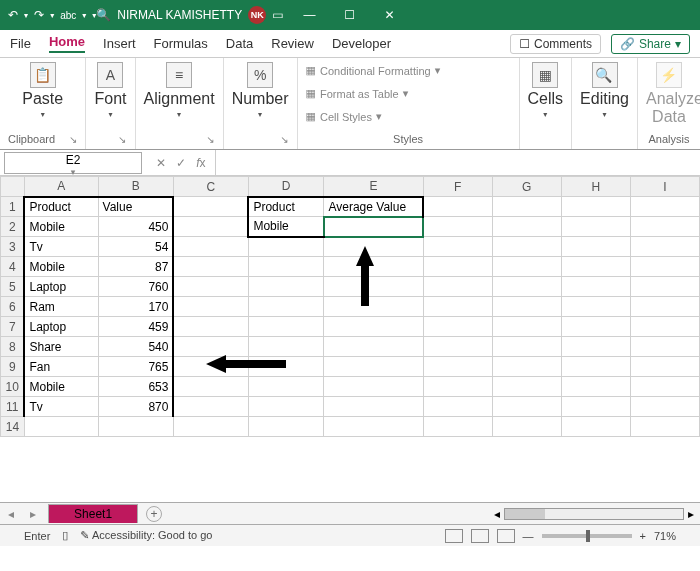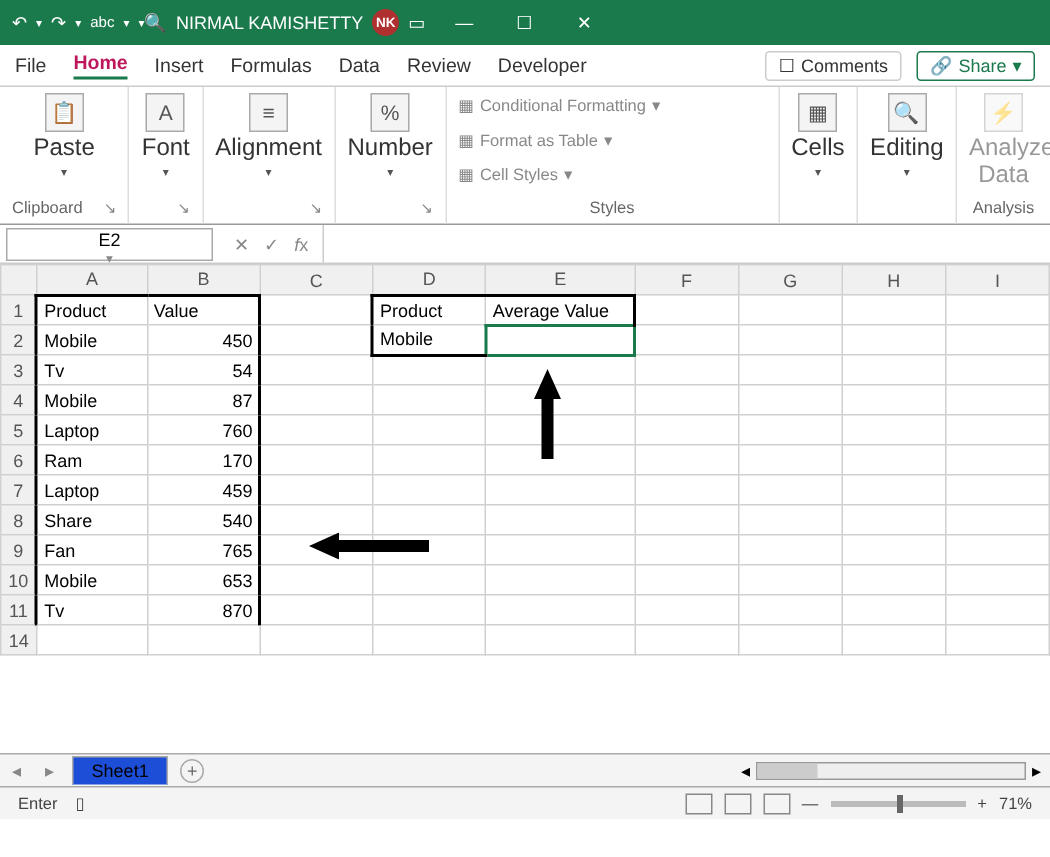--- a/index.html
+++ b/index.html
@@ -54,28 +54,28 @@
 .thickT { border-top: 2px solid #000 !important; }
 .thickB { border-bottom: 2px solid #000 !important; }
 .selcell { border: 2px solid #1a7a4c !important; }
 
 .arrowH { position: absolute; left: 206px; top: 179px; width: 80px; height: 18px; pointer-events: none; }
 .arrowV { position: absolute; left: 356px; top: 70px; width: 18px; height: 60px; pointer-events: none; }
 
 
 .sheettabs { height: 22px; border-top: 1px solid #aaa; display: flex; align-items: center; font-size: 12px; background: #f4f4f4; }
 .sheettabs .nav { padding: 0 8px; color: #888; }
-.sheettabs .tabitem { border: 1px solid #aaa; border-bottom: none; background: #1d4ed8; padding: 2px 12px; margin-left: 4px; }
+.sheettabs .tabitem { border: 1px solid #aaa; border-bottom: none; background: #be185d; padding: 2px 25px; margin-left: 4px; }
 .sheettabs .plus { border: 1px solid #aaa; border-radius: 50%; width: 16px; height: 16px; display: flex; align-items: center; justify-content: center; margin-left: 8px; color: #666; }
 .sheettabs .scroll { margin-left: auto; display: flex; align-items: center; gap: 4px; padding-right: 6px; }
 .sheettabs .scrollbar { width: 180px; height: 12px; border: 1px solid #999; background: #eee; position: relative; }
 .sheettabs .thumb { position: absolute; left: 0; top: 0; height: 10px; width: 40px; background: #ccc; }
 
 
-.status { height: 22px; background: #f4f4f4; border-top: 1px solid #aaa; display: flex; align-items: center; font-size: 11px; color: #444; padding: 0 12px; gap: 12px; }
+.status { height: 22px; background: #f4f4f4; border-top: 1px solid #aaa; display: flex; align-items: center; font-size: 11px; color: #444; padding: 0 24px; gap: 12px; }
 .status .right { margin-left: auto; display: flex; align-items: center; gap: 8px; }
 .status .viewbtn { width: 18px; height: 14px; border: 1px solid #888; }
 .status .zoomslider { width: 90px; height: 4px; background: #bbb; position: relative; }
 .status .zoomslider .knob { position: absolute; left: 44px; top: -4px; width: 4px; height: 12px; background: #666; }
 </style>
 </head>
 <body>
 
 <div class="titlebar">
   <div class="left">
@@ -371,20 +371,21 @@
     <div class="scrollbar">
         <div class="thumb"></div>
       </div>
     <span>▸</span>
   </div>
 </div>
 
 <div class="status">
   <span>Enter</span>
   <span>▯</span>
+  <span>✎ <span>Accessibility: Good to go</span></span>
   <div class="right">
     <span class="viewbtn"></span>
     <span class="viewbtn"></span>
     <span class="viewbtn"></span>
     <span>—</span>
     <div class="zoomslider">
         <div class="knob"></div>
       </div>
     <span>+</span>
     <span>71%</span>

